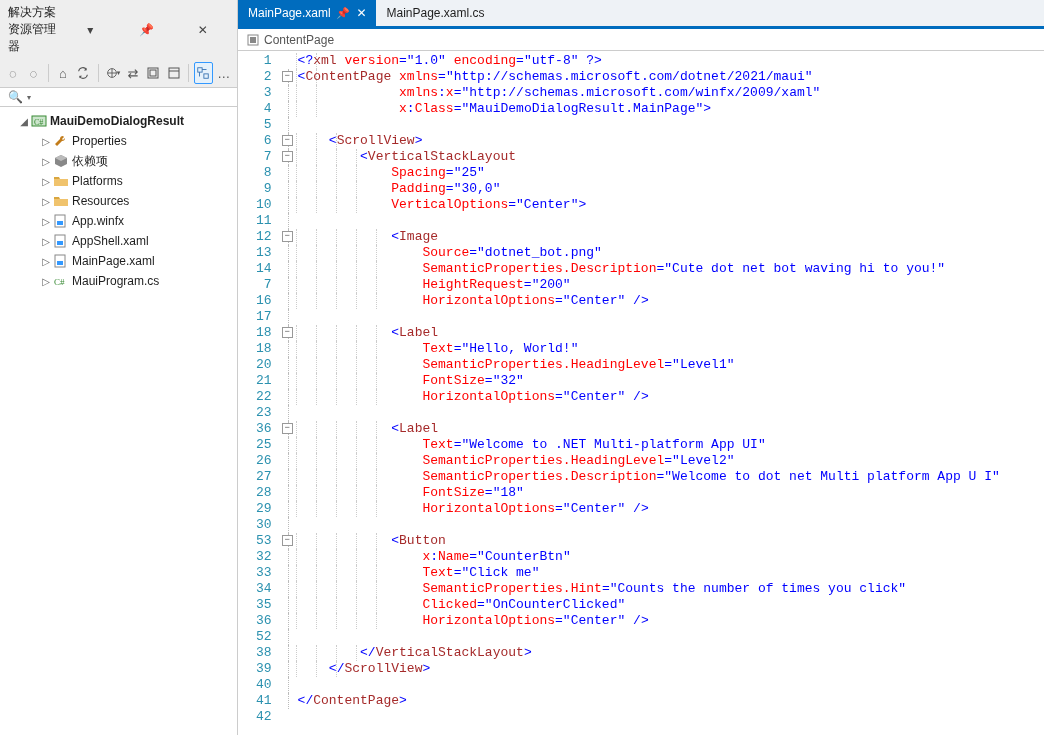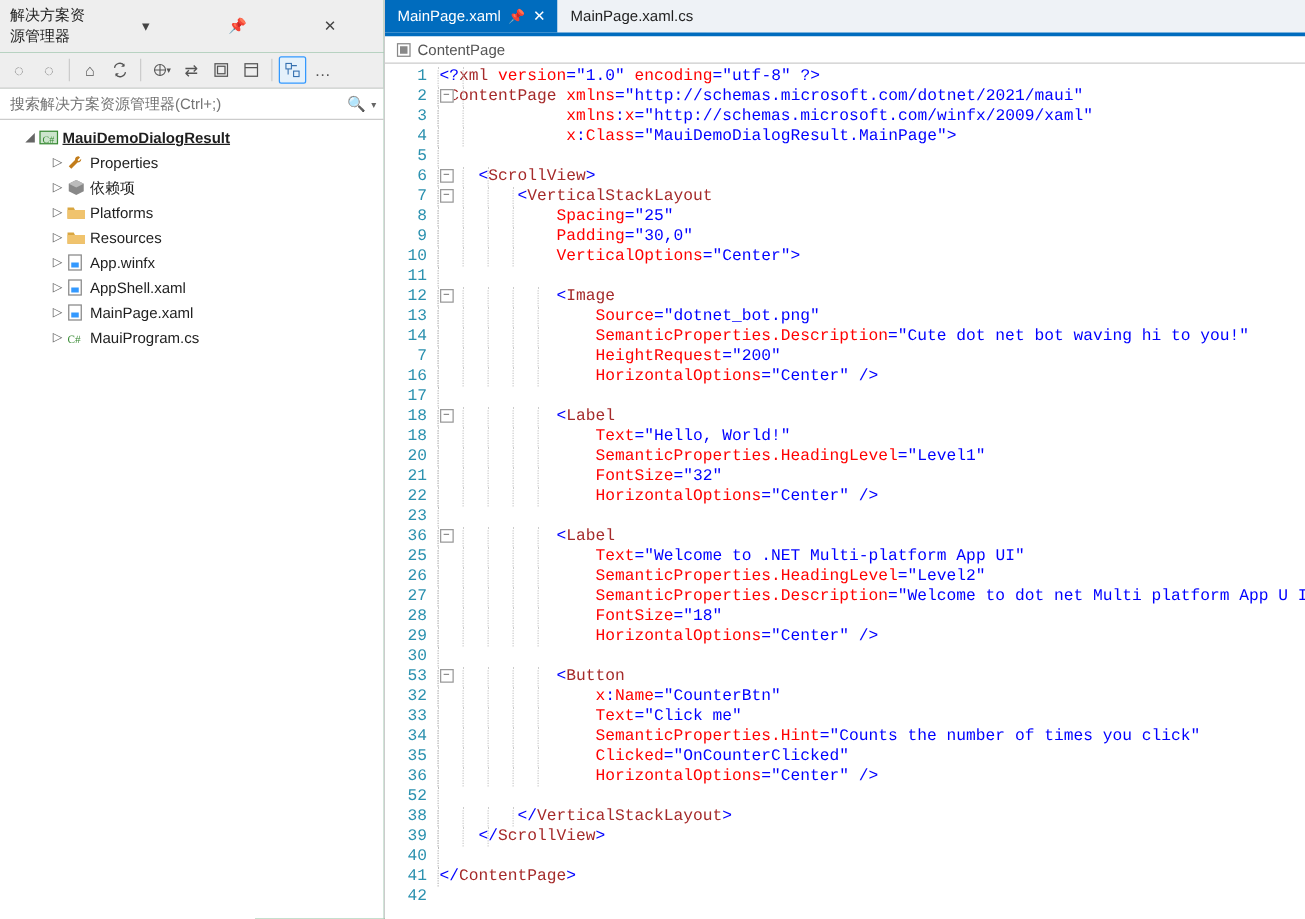--- a/index.html
+++ b/index.html
@@ -8,25 +8,25 @@
   font-size: 12px;
   color: #1e1e1e;
   background: #fff;
   display: flex;
   width: 1044px;
   height: 735px;
   overflow: hidden;
 }
 
 .left-panel {
-  width: 308px;
+  width: 238px;
   border-right: 1px solid #ccc;
   display: flex;
   flex-direction: column;
-  background: #15803d;
+  background: #737373;
 }
 .se-title {
   display: flex;
   align-items: center;
   padding: 4px 8px;
   font-size: 12px;
   background: #eee;
 }
 .se-title span { flex: 1; }
 .se-title .tool-ic { width: 14px; text-align: center; color: #444; margin-left: 4px; cursor: pointer; }
@@ -64,21 +64,21 @@
 .tree-row {
   display: flex; align-items: center;
   height: 20px;
   padding-left: 6px;
   cursor: pointer;
   white-space: nowrap;
 }
 .tree-row .twisty { width: 12px; text-align: center; color: #666; font-size: 10px; }
 .tree-row .icon { width: 18px; height: 16px; display: flex; align-items: center; justify-content: center; margin-right: 2px; }
 .tree-row .label { font-size: 12px; }
-.tree-row.bold .label { font-weight: bold; text-decoration: underline; }
+.tree-row.bold .label { font-weight: bold; }
 .tree-row.indent1 { padding-left: 18px; }
 .tree-row.indent2 { padding-left: 40px; }
 svg { display: block; }
 
 
 .right-panel { flex: 1; display: flex; flex-direction: column; min-width: 0; }
 .tabs {
   display: flex; align-items: center;
   background: #eef2f6;
   height: 26px;
@@ -211,21 +211,20 @@
       <svg width="14" height="14" viewBox="0 0 16 16">
           <rect x="2" y="2" width="5" height="5" fill="none" stroke="#3570b0"></rect>
           <rect x="9" y="9" width="5" height="5" fill="none" stroke="#3570b0"></rect>
           <path stroke="#3570b0" d="M7 4h5M4 7v5"></path>
         </svg>
     </div>
     <div class="btn">…</div>
   </div>
 
   <div class="se-search">
-    <input placeholder="搜索解决方案资源管理器(Ctrl+;)" style="">
     <span class="mag">🔍</span>
     <span class="drop">▾</span>
   </div>
 
   <div class="tree">
 
     <div class="tree-row indent1 bold">
       <span class="twisty">◢</span>
       <span class="icon">
         <svg width="16" height="14" viewBox="0 0 16 14">

